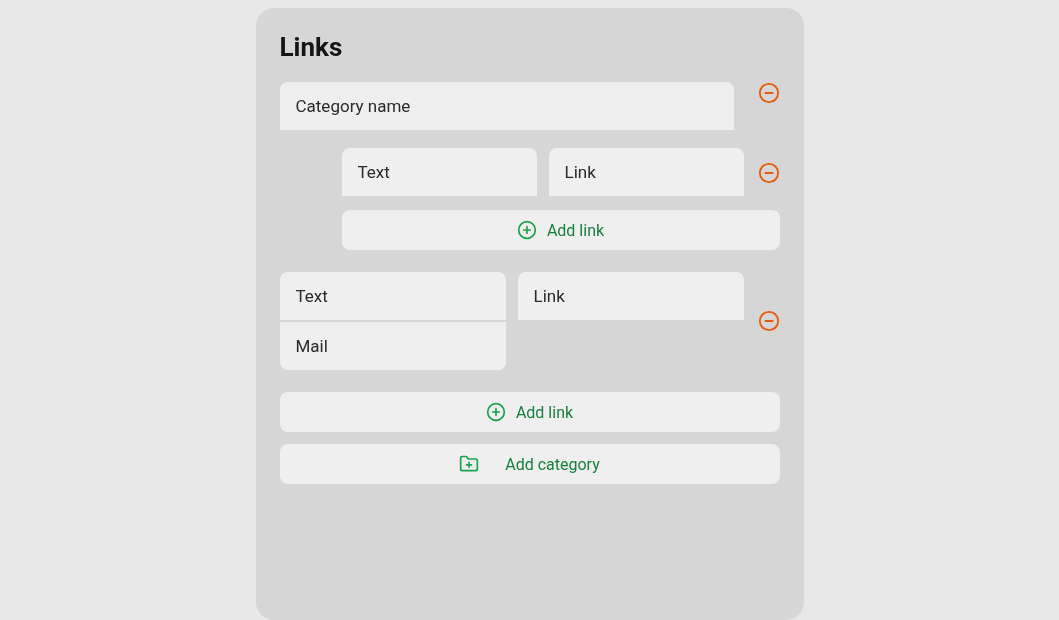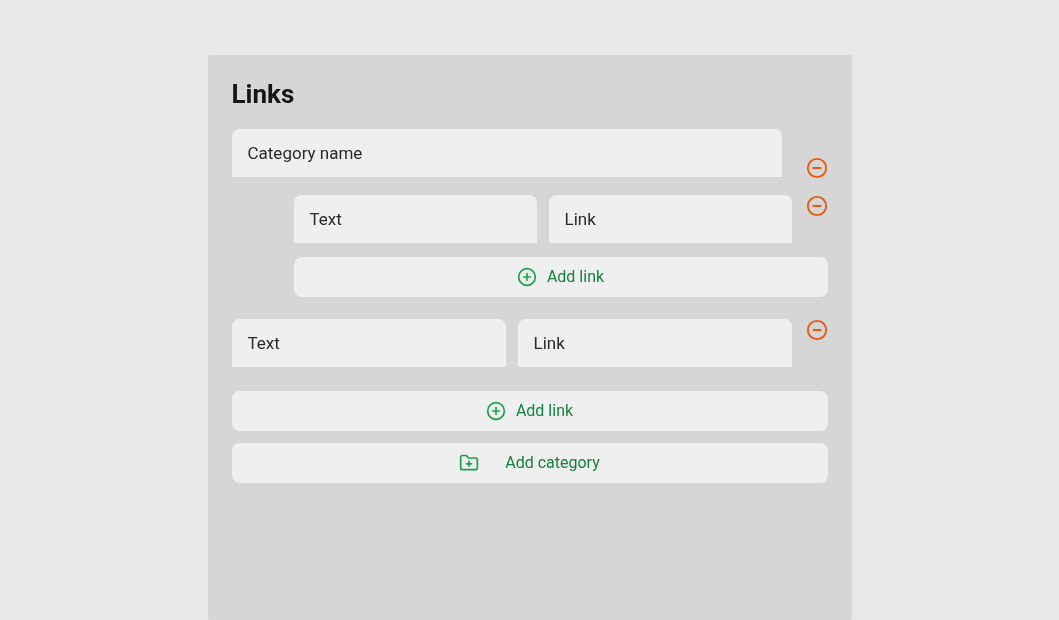--- a/index.html
+++ b/index.html
@@ -11,34 +11,33 @@
       background: #e8e8e8;
       font-family: -apple-system, BlinkMacSystemFont, "Segoe UI", Roboto, Helvetica, Arial, sans-serif;
       width: 1059px;
       height: 620px;
       display: flex;
       justify-content: center;
       padding-top: 8px;
     }
     .card {
       background: #d6d6d6;
-      border-radius: 2px;
-      width: 644px;
+      border-radius: 18px;
+      width: 548px;
       padding: 24px;
-      margin-top: 47px;
     }
     .page-title {
       font-size: 26px;
       font-weight: 700;
       color: #151515;
       margin-bottom: 20px;
     }
     .category-row {
       display: flex;
-      align-items: flex-end;
+      align-items: flex-start;
       gap: 24px;
     }
     .category-inputs {
       flex: 1;
       display: flex;
       flex-direction: column;
     }
     .stack-input {
       background: #efefef;
       border: none;
@@ -67,37 +66,37 @@
 
     .links-block {
       margin-top: 16px;
       padding-left: 62px;
     }
     .links-block-full {
       margin-top: 22px;
     }
     .link-row {
       display: flex;
-      align-items: flex-start;
+      align-items: center;
       gap: 14px;
     }
     .link-pair {
       flex: 1;
       display: flex;
       gap: 12px;
     }
     .link-col {
       flex: 1;
       display: flex;
       flex-direction: column;
       min-width: 0;
     }
     .add-btn {
       display: flex;
-      align-items: flex-start;
+      align-items: center;
       justify-content: center;
       gap: 10px;
       background: #efefef;
       border: none;
       border-radius: 8px;
       padding: 10px 12px;
       cursor: pointer;
       font-size: 16px;
       color: #15803d;
       font-family: inherit;
@@ -158,20 +157,21 @@
         </svg>
       <span>Add link</span>
     </button>
   </div>
 
   <div class="links-block-full">
     <div class="link-row">
       <div class="link-pair">
         <div class="link-col">
           <input class="stack-input stack-top" value="Text" style="">
+          <input class="stack-input stack-bottom" value="Mail" style="">
         </div>
         <div class="link-col">
           <input class="stack-input stack-top" value="Link" style="">
         </div>
       </div>
       <div class="remove-btn">
         <svg class="icon-svg" width="22" height="22" viewBox="0 0 24 24" fill="none" stroke="#ea580c" stroke-width="2" stroke-linecap="round" stroke-linejoin="round">
             <circle cx="12" cy="12" r="10"></circle>
             <line x1="8" y1="12" x2="16" y2="12"></line>
           </svg>

